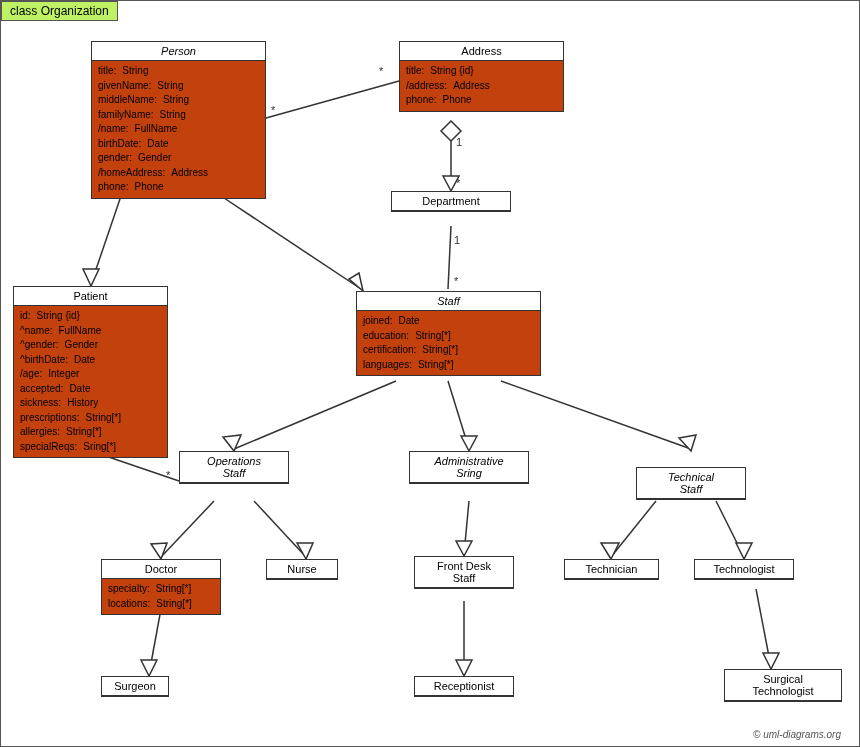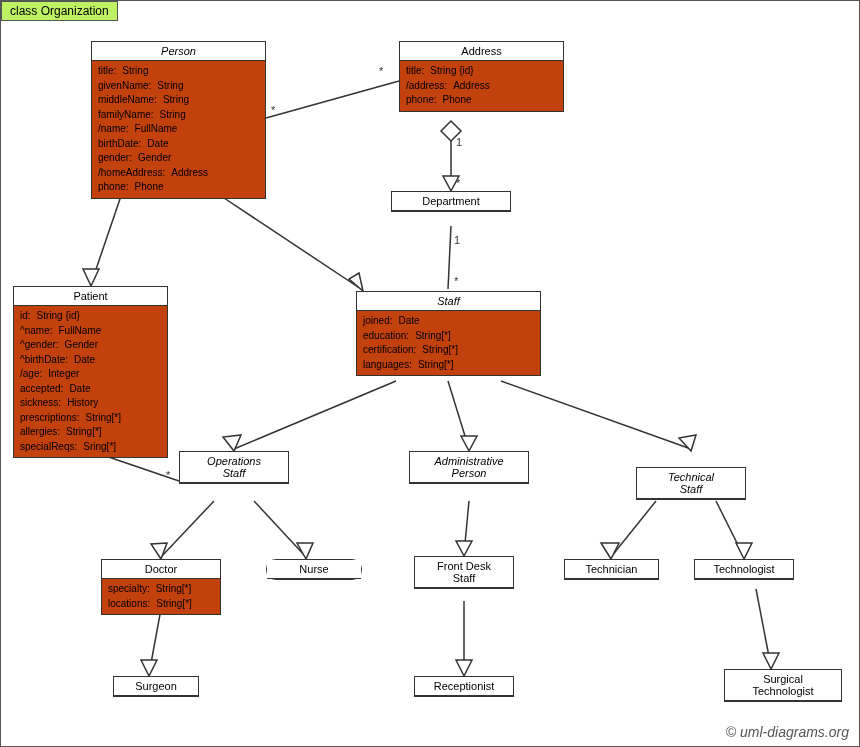--- a/index.html
+++ b/index.html
@@ -59,22 +59,22 @@
     #svg-overlay {
       position: absolute;
       top: 0; left: 0;
       width: 860px;
       height: 747px;
       pointer-events: none;
     }
     .copyright {
       position: absolute;
       bottom: 6px;
-      right: 10px;
-      font-size: 14px;
+      right: 18px;
+      font-size: 10px;
       color: #555;
       font-style: italic;
     }
   </style>
 </head>
 <body>
 
 <div id="diagram-container">
   <div class="diagram-label">class Organization</div>
 
@@ -273,21 +273,21 @@
     </div>
   </div>
 
   <div class="uml-class" style="left:178px; top:450px; width:110px;">
     <div class="class-title italic" style="white-space:pre-line;">Operations
 Staff</div>
   </div>
 
   <div class="uml-class" style="left:408px; top:450px; width:120px;">
     <div class="class-title italic" style="white-space:pre-line;">Administrative
-Person</div>
+Sring</div>
   </div>
 
   <div class="uml-class" style="left:635px; top:466px; width:110px;">
     <div class="class-title italic" style="white-space:pre-line;">Technical
 Staff</div>
   </div>
 
   <div class="uml-class" style="left:100px; top:558px; width:120px;">
     <div class="class-title">Doctor</div>
     <div class="class-body">
@@ -295,38 +295,38 @@
           <span class="attr-name">specialty:</span>
           <span class="attr-type">String[*]</span>
         </div>
       <div class="attr-row">
           <span class="attr-name">locations:</span>
           <span class="attr-type">String[*]</span>
         </div>
     </div>
   </div>
 
-  <div class="uml-class" style="left:265px; top:558px; width:96px;border-radius:10px;">
+  <div class="uml-class" style="left:265px; top:558px; width:72px;">
     <div class="class-title">Nurse</div>
   </div>
 
   <div class="uml-class" style="left:413px; top:555px; width:100px;">
     <div class="class-title" style="white-space:pre-line;">Front Desk
 Staff</div>
   </div>
 
   <div class="uml-class" style="left:563px; top:558px; width:95px;">
     <div class="class-title">Technician</div>
   </div>
 
   <div class="uml-class" style="left:693px; top:558px; width:100px;">
     <div class="class-title">Technologist</div>
   </div>
 
-  <div class="uml-class" style="left:112px; top:675px; width:86px;">
+  <div class="uml-class" style="left:100px; top:675px; width:68px;">
     <div class="class-title">Surgeon</div>
   </div>
 
   <div class="uml-class" style="left:413px; top:675px; width:100px;">
     <div class="class-title">Receptionist</div>
   </div>
 
   <div class="uml-class" style="left:723px; top:668px; width:118px;">
     <div class="class-title" style="white-space:pre-line;">Surgical
 Technologist</div>

